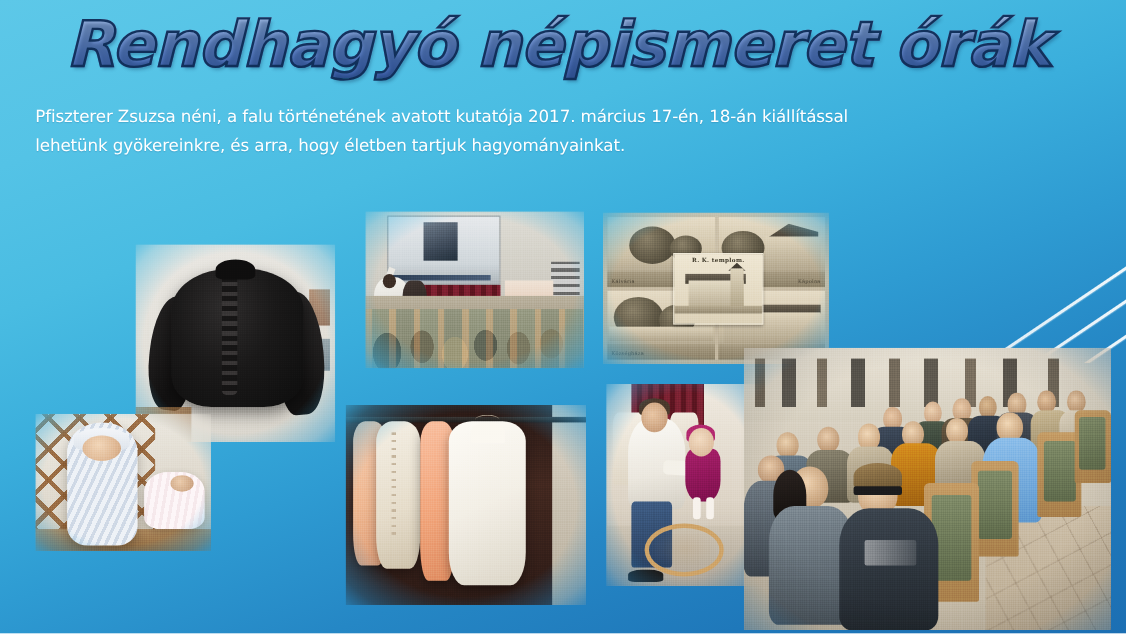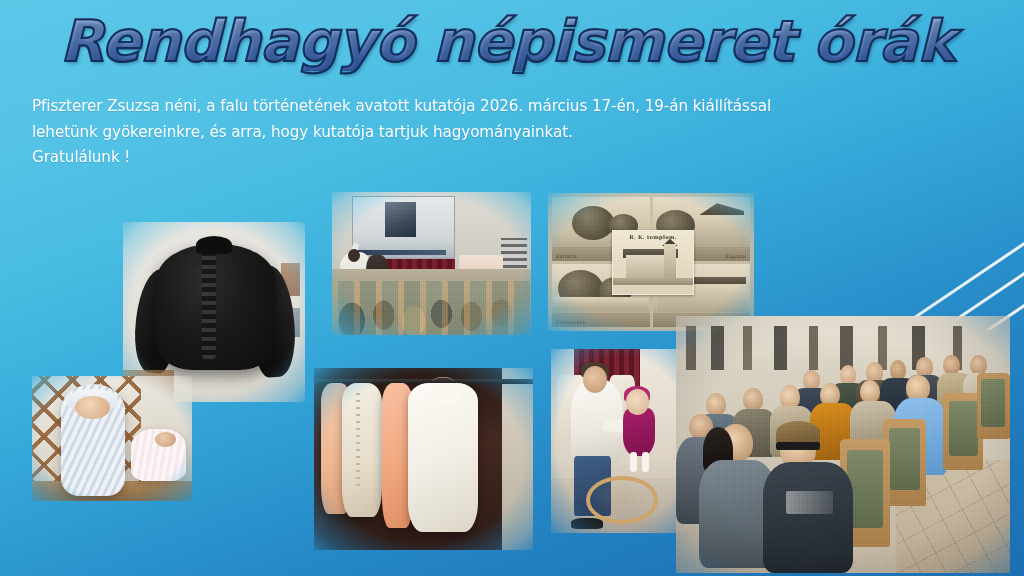--- a/index.html
+++ b/index.html
@@ -420,23 +420,22 @@
     <div class="streak s3"></div>
     <div class="streak s4"></div>
 
   </div>
 
   <div id="title-wrap">
     <span id="title">Rendhagyó népismeret órák</span>
   </div>
 
   <div id="body-text">
-    <span class="tline">Pfiszterer Zsuzsa néni, a falu történetének avatott kutatója 2026. március 17-én, 19-án kiállítással</span>
-    <span class="tline">lehetünk gyökereinkre, és arra,  hogy kutatója tartjuk hagyományainkat.</span>
-    <span class="tline">Gratulálunk !</span>
+    <span class="tline">Pfiszterer Zsuzsa néni, a falu történetének avatott kutatója 2017. március 17-én, 18-án kiállítással</span>
+    <span class="tline">lehetünk gyökereinkre, és arra,  hogy életben tartjuk hagyományainkat.</span>
   </div>
 
   <div class="photo" id="photo-jacket">
     <div class="scene jacket-bg soft">
       <div class="wall-pic-a"></div>
       <div class="wall-pic-b"></div>
       <div class="jacket-sleeve-l"></div>
       <div class="jacket-sleeve-r"></div>
       <div class="jacket-body"></div>
       <div class="jacket-placket"></div>

